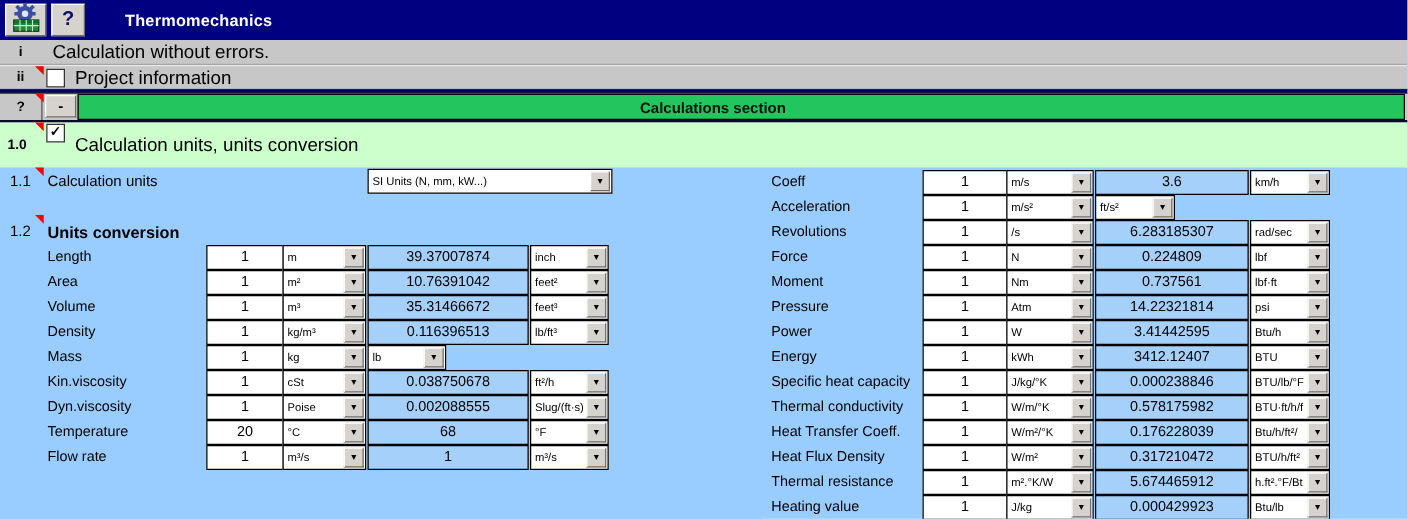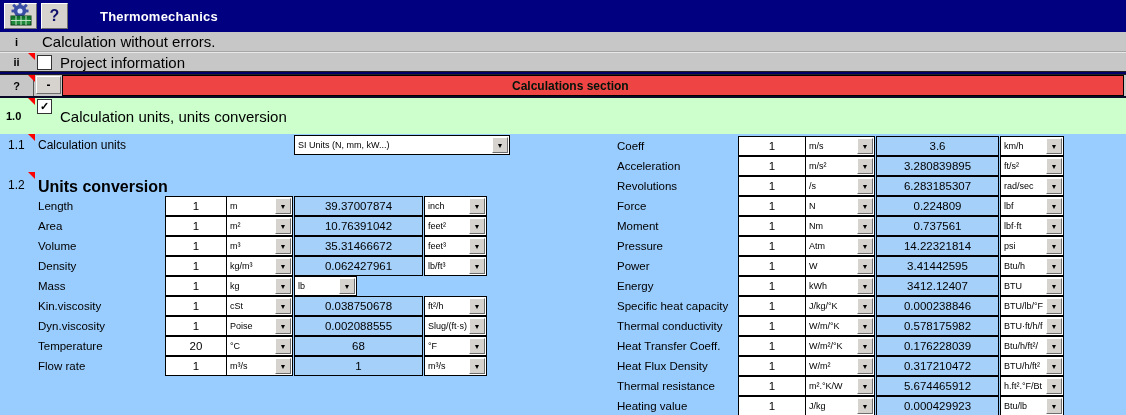--- a/index.html
+++ b/index.html
@@ -27,21 +27,21 @@
   .navy-sep{height:4px;background:#000066;border-top:1px solid #222;
     border-bottom:1px solid #222;box-sizing:border-box;}
 
   
   .row-q{height:21px;background:#C7C7C7;position:relative;border-bottom:2px solid #0a0a28;}
   .q-label{position:absolute;left:0;top:0;bottom:0;width:33px;border-right:1px solid #555;
     display:flex;align-items:center;justify-content:center;font-weight:bold;font-size:11px;}
   .minus-btn{position:absolute;left:36px;top:1px;width:25px;height:18px;background:#D6D3CE;
     border:1px solid;border-color:#ffffff #6d6d6d #6d6d6d #ffffff;box-sizing:border-box;
     display:flex;align-items:center;justify-content:center;font-size:12px;font-weight:bold;}
-  .section-bar{position:absolute;left:62px;right:2px;top:0;bottom:0;background:#ef4444;
+  .section-bar{position:absolute;left:62px;right:2px;top:0;bottom:0;background:#22c55e;
     border:1px solid #000;box-sizing:border-box;padding-left:23px;}
   .section-bar span{position:absolute;left:449px;top:0;bottom:0;display:flex;align-items:center;
     font-weight:bold;font-size:12px;color:#00140a;}
 
   
   .row-10{height:36px;background:#CCFFCC;position:relative;}
   .row-10 .sec-id{position:absolute;left:6px;top:0;bottom:0;display:flex;align-items:center;
     font-weight:bold;font-size:11px;}
   .row-10 .sec-text{left:60px;}
 
@@ -56,22 +56,22 @@
   .combo-text{font-size:9px;padding:0 18px 0 3px;white-space:nowrap;overflow:hidden;flex:1;}
   .combo-arrow{position:absolute;right:1px;top:1px;bottom:1px;width:16px;background:#D6D3CE;
     border:1px solid;border-color:#ffffff #6d6d6d #6d6d6d #ffffff;box-sizing:border-box;
     display:flex;align-items:center;justify-content:center;font-size:7px;line-height:1;}
 
   
   .main{position:relative;height:301px;}
   .r11-id,.r12-id{position:absolute;left:8px;font-size:12px;}
   .r11-id{top:4px;} .r12-id{top:44px;}
   .r11-label{position:absolute;left:38px;top:4px;font-size:12px;}
-  .r12-label{position:absolute;left:38px;top:44px;font-size:16px;font-weight:bold;}
-  .r11-combo{position:absolute;left:294px;top:1px;width:216px;}
+  .r12-label{position:absolute;left:38px;top:44px;font-size:13px;font-weight:bold;}
+  .r11-combo{position:absolute;left:294px;top:1px;width:196px;}
   .tri-11{left:28px;top:0;} .tri-12{left:28px;top:38px;}
 
   .conv-table{position:absolute;}
   .left-table{left:38px;top:62px;--wl:127px;--wi:62px;--wu:67px;--wr:129px;--wu2:63px;}
   .right-table{left:617px;top:2px;--wl:121px;--wi:68px;--wu:70px;--wr:123px;--wu2:64px;}
   .conv-row{display:flex;height:20px;}
   .row-label{width:var(--wl);display:flex;align-items:center;font-size:11.5px;
     white-space:nowrap;overflow:hidden;flex:none;}
   .cell{box-sizing:border-box;border:1px solid #000;display:flex;align-items:center;
     justify-content:center;font-size:11.5px;flex:none;}
@@ -193,21 +193,21 @@
             <span class="combo-arrow">▼</span>
           </div>
         </div>
         <div class="conv-row">
           <div class="row-label">Density</div>
           <div class="cell input-cell">1</div>
           <div class="combo unit-combo">
             <span class="combo-text">kg/m³</span>
             <span class="combo-arrow">▼</span>
           </div>
-          <div class="cell result-cell">0.062427961</div>
+          <div class="cell result-cell">0.116396513</div>
           <div class="combo unit2-combo">
             <span class="combo-text">lb/ft³</span>
             <span class="combo-arrow">▼</span>
           </div>
         </div>
         <div class="conv-row">
           <div class="row-label">Mass</div>
           <div class="cell input-cell">1</div>
           <div class="combo unit-combo">
             <span class="combo-text">kg</span>
@@ -285,21 +285,20 @@
             <span class="combo-arrow">▼</span>
           </div>
         </div>
         <div class="conv-row">
           <div class="row-label">Acceleration</div>
           <div class="cell input-cell">1</div>
           <div class="combo unit-combo">
             <span class="combo-text">m/s²</span>
             <span class="combo-arrow">▼</span>
           </div>
-          <div class="cell result-cell">3.280839895</div>
           <div class="combo unit2-combo">
             <span class="combo-text">ft/s²</span>
             <span class="combo-arrow">▼</span>
           </div>
         </div>
         <div class="conv-row">
           <div class="row-label">Revolutions</div>
           <div class="cell input-cell">1</div>
           <div class="combo unit-combo">
             <span class="combo-text">/s</span>

